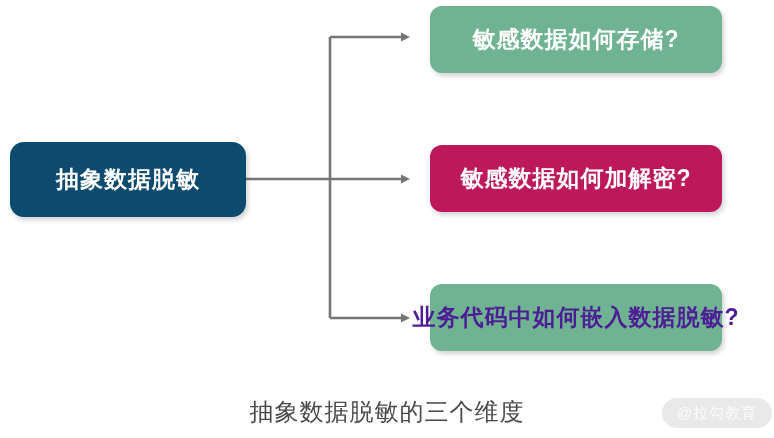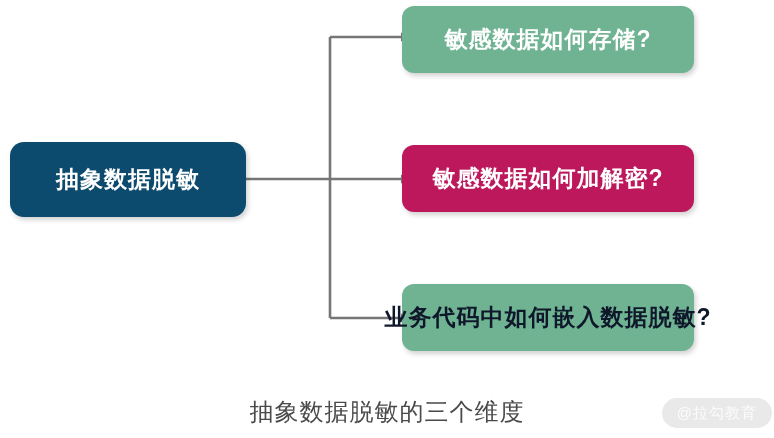--- a/index.html
+++ b/index.html
@@ -37,21 +37,21 @@
     white-space: nowrap;
   }
   .node-root {
     left: 10px;
     top: 142px;
     width: 236px;
     height: 75px;
     border-radius: 14px;
   }
   .node-branch {
-    left: 402px;
+    left: 430px;
     width: 292px;
     height: 67px;
     border-radius: 12px;
   }
   .node-branch-1 { top: 6px; }
   .node-branch-2 { top: 145px; }
   .node-branch-3 { top: 284px; }
   .caption {
     position: absolute;
     left: 0;
@@ -95,21 +95,21 @@
   </div>
 
   <div class="node node-branch node-branch-1" style="background: rgb(111, 179, 146); color: rgb(255, 255, 255);">
     <span>敏感数据如何存储?</span>
   </div>
 
   <div class="node node-branch node-branch-2" style="background: #be185d; color: rgb(255, 255, 255);">
     <span>敏感数据如何加解密?</span>
   </div>
 
-  <div class="node node-branch node-branch-3" style="background: rgb(111, 179, 146); color: #0f172a;">
+  <div class="node node-branch node-branch-3" style="background: rgb(111, 179, 146); color: #4c1d95;">
     <span>业务代码中如何嵌入数据脱敏?</span>
   </div>
 
   <div class="caption" style="color: rgb(74, 74, 74);">抽象数据脱敏的三个维度</div>
 
   <div class="watermark" style="background: rgb(233, 233, 233); color: rgb(251, 251, 251);">@拉勾教育</div>
 
 </div>
 
 </body></html>

